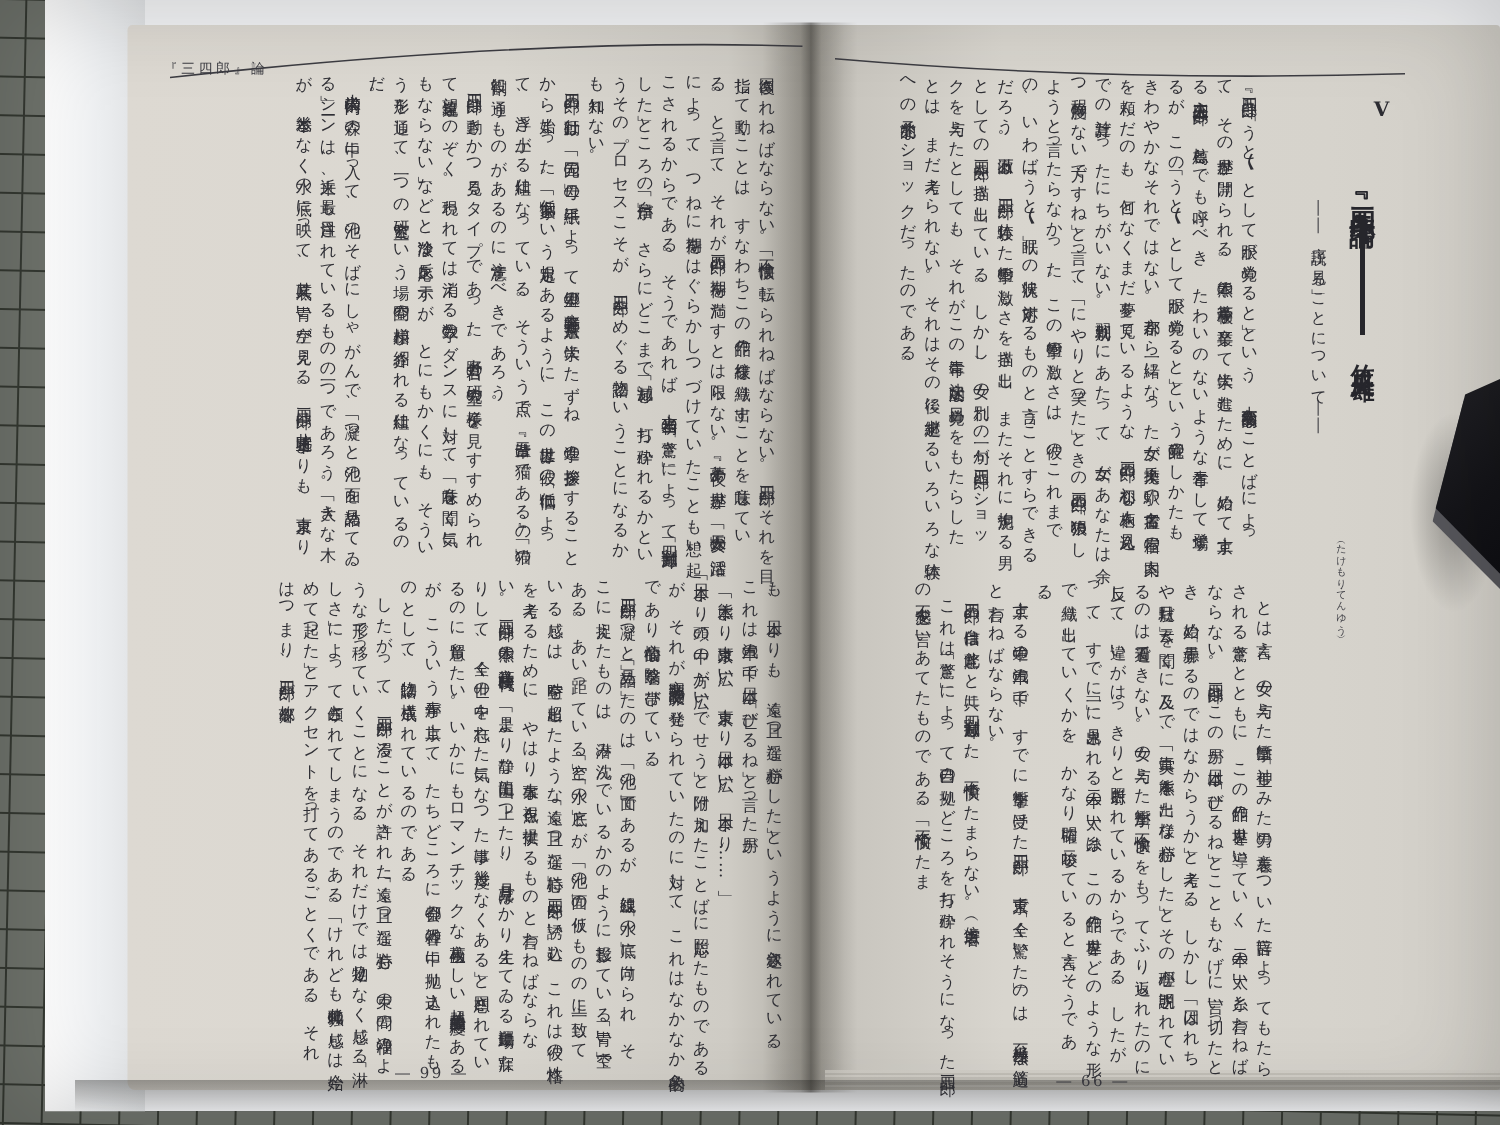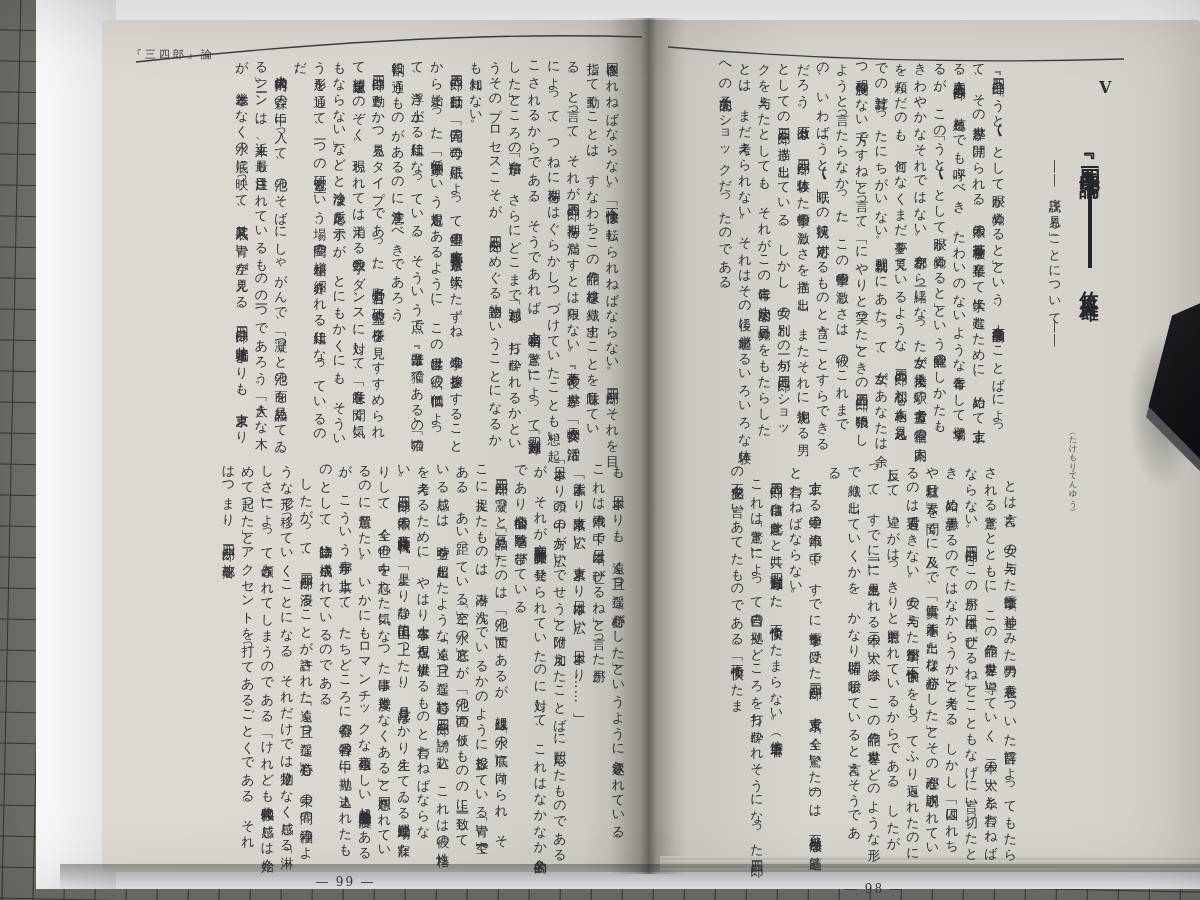--- a/index.html
+++ b/index.html
@@ -46,21 +46,21 @@
          font-weight:bold;color:#26262c;}
   .thick-rule{display:inline-block;width:4.5px;height:96px;background:#26262b;
          margin:8px 0;}
   .author-name{font-size:19px;letter-spacing:4px;}
   .subtitle-col{right:137px;top:160px;height:430px;font-size:12.5px;letter-spacing:1.5px;
          color:#333339;}
   .furigana{right:123px;top:430px;height:120px;font-size:8px;letter-spacing:0;color:#44444a;}
   
   .running-head{position:absolute;left:131px;top:47px;font-size:11px;letter-spacing:3px;
          color:#3a3a40;z-index:5;}
-  .page-num{position:absolute;font-size:12px;letter-spacing:2px;color:#3a3a40;z-index:5;margin-top:24px;}
+  .page-num{position:absolute;font-size:12px;letter-spacing:2px;color:#3a3a40;z-index:5;}
   .page-num-left{left:316px;top:851px;}
   .page-num-right{left:845px;top:858px;}
   
   .rp-upper{top:54px;right:192px;height:392px;}
   .rp-lower{top:458px;right:180px;height:398px;}
   .lp-upper{top:52px;right:578px;height:396px;}
   .lp-lower{top:456px;right:572px;height:400px;}
   
   .dark-object-bevel{position:absolute;left:1138px;top:298px;width:62px;height:175px;
       background:#55555a;clip-path:polygon(53% 13%,100% 5%,100% 99%,13% 68%);z-index:6;}
@@ -104,21 +104,21 @@
     <p class="indent">『三四郎』は「うと〱として眼が覚めると」という、大変象徴的なことばによって、その世界が開けられる。熊本の高等学校を卒業して大学に進むために、始めて上京する主人公三四郎は、椋鳥とでも呼ぶべき、たわいのないような青年として登場するが、この「うと〱として眼が覚めると」という覚醒のしかたも、きわやかなそれではない。京都から一緒になった女が乗換え駅の名古屋で宿屋の案内を頼んだのも、何となくまだ夢を見ているような、三四郎の初心な人柄を見込んでの計算だったにちがいない。翌朝別れにあたって、女が「あなたは余つ程度胸のない方ですね」と言って、「にやりと笑つた」ときの三四郎の「狼狽」のしようと言ったらなかった。この衝撃の激しさは、彼のこれまでの、いわば「うと〱」眠りの状況に対応するものと言うことすらできるだろう。漱石は、三四郎が体験した衝撃の激しさを描き出し、またそれに拘泥する男としての三四郎を描き出している。しかし、女の別れの一句が三四郎にショックを与えたとしても、それがこの青年に決定的な目覚めをもたらしたとは、まだ考えられない。それはその後に継起するいろいろな体験への予兆的なショックだったのである。</p>
   </div>
 
   <div class="vtext body-block rp-lower">
     <p class="indent">とは言え、女の与えた衝撃は「神主じみた男」の意表をついた言辞によってもたらされる驚きとともに、この作品の世界を導いていく、二本の太い糸と言わねばならない。三四郎はこの男が日本は「亡びるね」とこともなげに言い切ったとき、始め「愚弄するのではなからうか」と考える。しかし、「囚はれちや駄目だ」云々を聞くに及んで、「真実に熊本を出た様な心持がした」とその心理が説明されているのは看過できない。女の与えた衝撃が「不愉快」さをもってふり返られたのに反して、違いがはっきりと照射されているからである。したがって、すでに「一」に見出される二本の太い糸は、この作品の世界をどのような形で織り出していくかを、かなり明確に示唆していると言えそうである。</p>
     <p class="indent">上京する途中の汽車の中で、すでに衝撃を受けた三四郎が、東京で「全く驚いた」のは、至極当然な筋道と言わねばならない。</p>
     <p class="quote">三四郎の自信は此驚きと共に四割方減却した。不愉快でたまらない。（傍点筆者）</p>
     <p class="indent">これは「驚き」によって自己の拠りどころを打ち砕かれそうになった三四郎の不安感を言いあてたものである。「不愉快でたま</p>
   </div>
 
-  <div class="page-num page-num-right">― 98 ―</div>
+  <div class="page-num page-num-right">― 66 ―</div>
 
   <div class="running-head">『三四郎』論</div>
 
   <div class="vtext body-block lp-upper">
     <p>回復されねばならない。「不愉快」は転じられねばならない。三四郎がそれを目指して動くことは、すなわちこの作品の紋様を織り出すことを意味している。と言って、それが三四郎の期待を満たすとは限らない。『夢十夜』の世界が、「天探女」の活躍によって、つねに期待をはぐらかしつづけていたことも想い起こされるからである。そうであれば、上京当初の「驚き」によって「四割方減却した」ところの「自信」が、さらにどこまで「減却」し、打ち砕かれるかというそのプロセスこそが、三四郎をめぐる物語ということになるかも知れない。</p>
     <p class="indent">三四郎の行動は、「国元の母」の手紙によって郷里の先輩野々宮宗八を大学にたずね、進学の挨拶をすることから始まった。「低徊家」という規定もあるように、この世界は彼の「低徊」によって、浮き上がる仕組になっている。そういう点で、『吾輩は猫である』の「猫」の役割に通うものがあるのに注意すべきであろう。</p>
     <p class="indent">三四郎は動きかつ見るタイプであった。野々宮君の研究室の様子を見、すすめられて望遠鏡をのぞく。現われては消える数字のダンスに対して、「意味を聞く気にもならない」などと冷淡な反応を示すが、とにもかくにも、そういう形を通して、一つの研究室という場、空間の様相が紹介される仕組になっているのだ。</p>
     <p class="indent">大学構内の森の中に入って、池のそばにしゃがんで、「凝つと池の面を見詰めてゐる」シーンは、近来、最も注目されているものの一つであろう。「大きな木が、幾本となく水の底に映って、其又底に青い空が見える。三四郎は此時電車よりも、東京より</p>
   </div>
 

